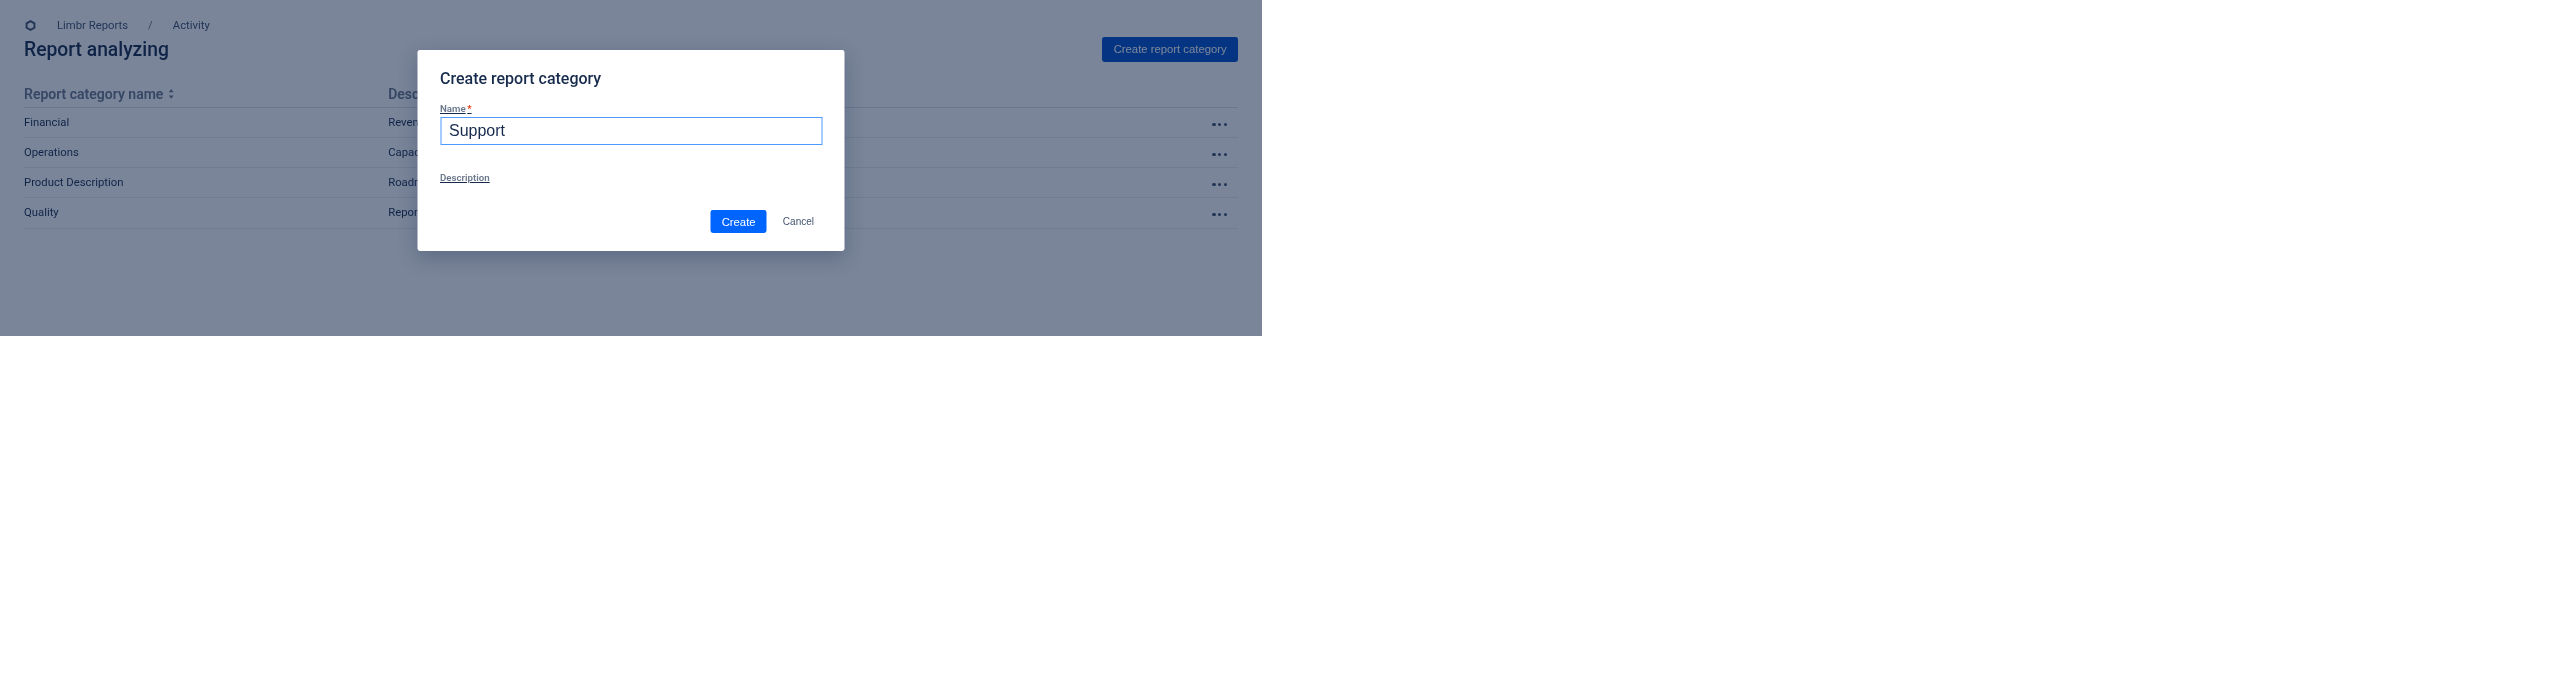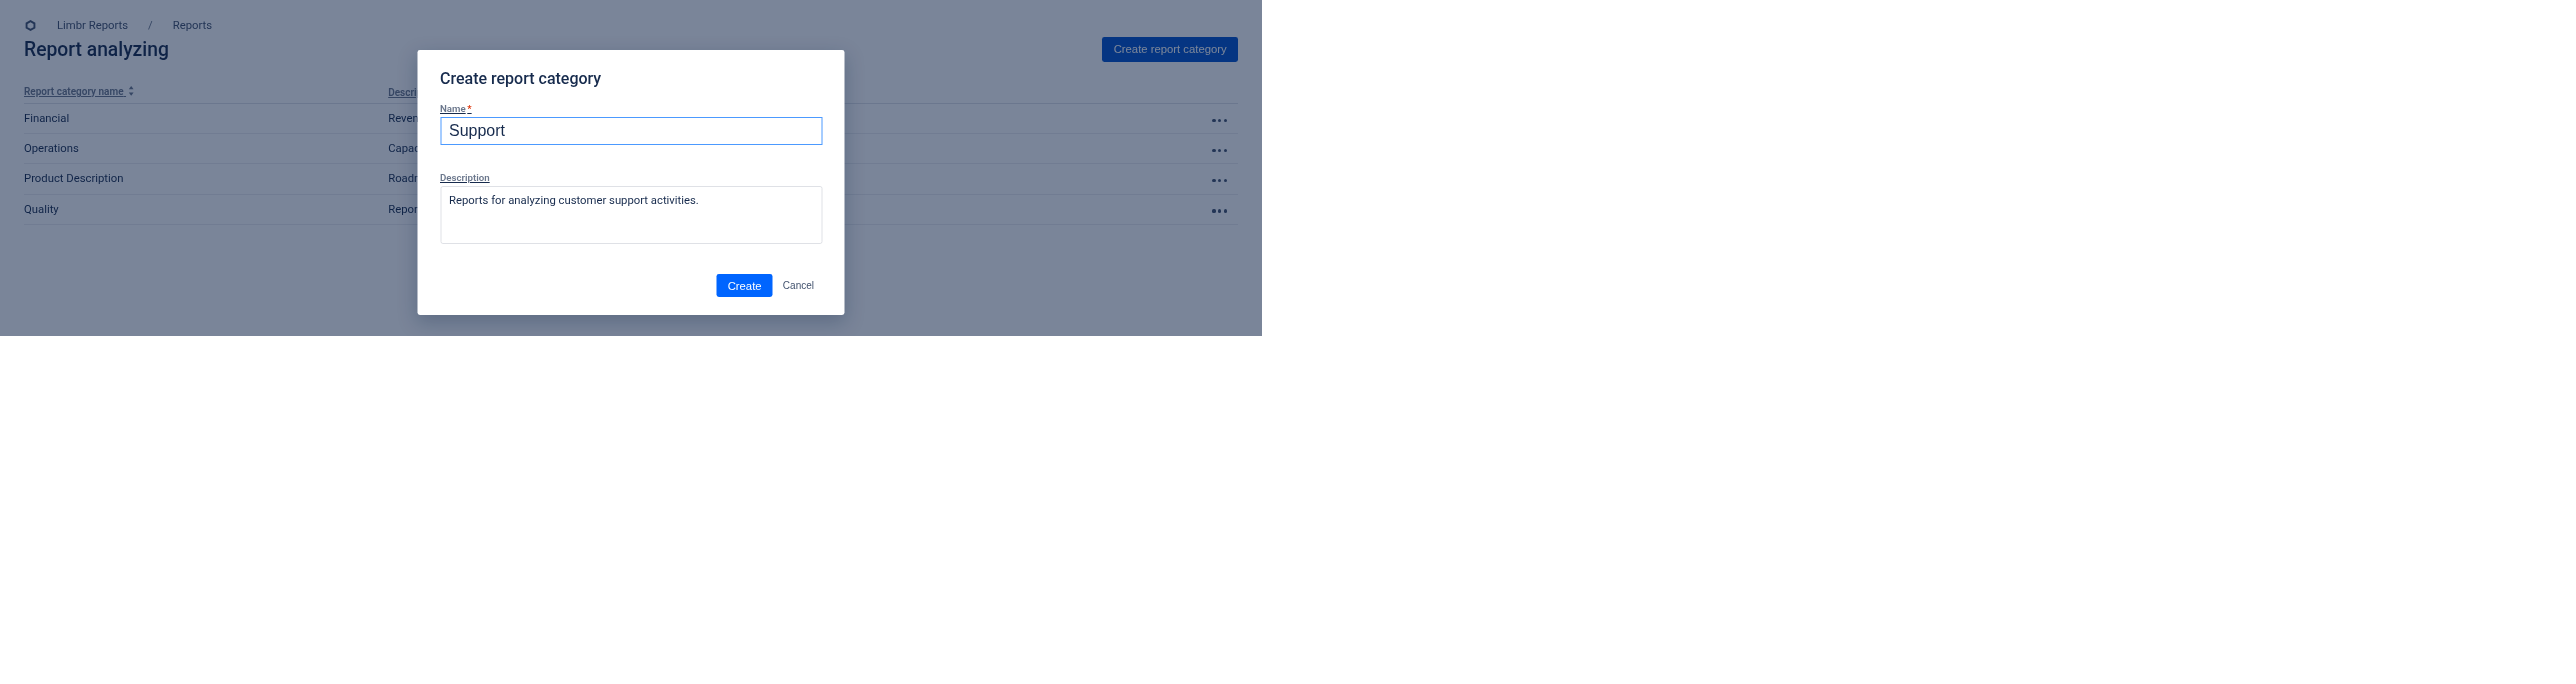--- a/index.html
+++ b/index.html
@@ -72,26 +72,25 @@
       font-size: 10px;
       font-weight: 500;
       cursor: pointer;
     }
     table {
       width: 100%;
       border-collapse: collapse;
     }
     thead th {
       text-align: left;
-      font-size: 10px;
+      font-size: 14px;
       font-weight: 600;
       color: #6B778C;
       padding: 4.8px 6.4px 4.8px 0;
       border-bottom: 1.6px solid #DFE1E6;
-      text-decoration: underline;
     }
     .sort-indicator {
       display: inline-block;
       margin-left: 1.6px;
       font-size: 8px;
       color: #6B778C;
       line-height: 1;
       vertical-align: middle;
     }
     tbody td {
@@ -186,21 +185,21 @@
       outline: none;
       background: #fff;
       resize: none;
       height: 58px;
       font-family: inherit;
     }
     .modal-footer {
       display: flex;
       justify-content: flex-end;
       align-items: center;
-      gap: 2px;
+      gap: 8px;
       margin-top: 22.5px;
     }
     .modal-footer .btn-primary {
       background: #0065FF;
       padding: 5.6px 11.3px;
     }
     .modal-footer .btn-subtle {
       padding: 5.6px 8px;
     }
   </style>
@@ -210,21 +209,21 @@
 <div class="page">
   <div class="breadcrumb">
     <span class="breadcrumb-icon">
       <svg width="13" height="13" viewBox="0 0 24 24" fill="none">
         <polygon points="12,2 21,7 21,17 12,22 3,17 3,7" fill="#42526E"></polygon>
         <polygon points="12,6 17.5,9 17.5,15 12,18 6.5,15 6.5,9" fill="#FFFFFF"></polygon>
       </svg>
     </span>
     <a href="#" class="breadcrumb-link">Limbr Reports</a>
     <span class="breadcrumb-sep">/</span>
-    <a href="#" class="breadcrumb-link">Reports</a>
+    <a href="#" class="breadcrumb-link">Activity</a>
   </div>
 
   <div class="header-row">
     <h1 class="page-title">Report analyzing</h1>
     <button class="btn-primary">Create report category</button>
   </div>
 
   <table>
     <thead>
       <tr>
@@ -299,21 +298,20 @@
 
   <div class="field">
     <label class="field-label">
       <span>Name</span><span class="req">*</span>
     </label>
     <input type="text" class="text-input" value="Support" style="">
   </div>
 
   <div class="field">
     <label class="field-label">Description</label>
-    <textarea class="textarea-input" style="">Reports for analyzing customer support activities.</textarea>
   </div>
 
   <div class="modal-footer">
     <button class="btn-primary">Create</button>
     <button class="btn-subtle">Cancel</button>
   </div>
 </div>
 
 
 </body></html>

